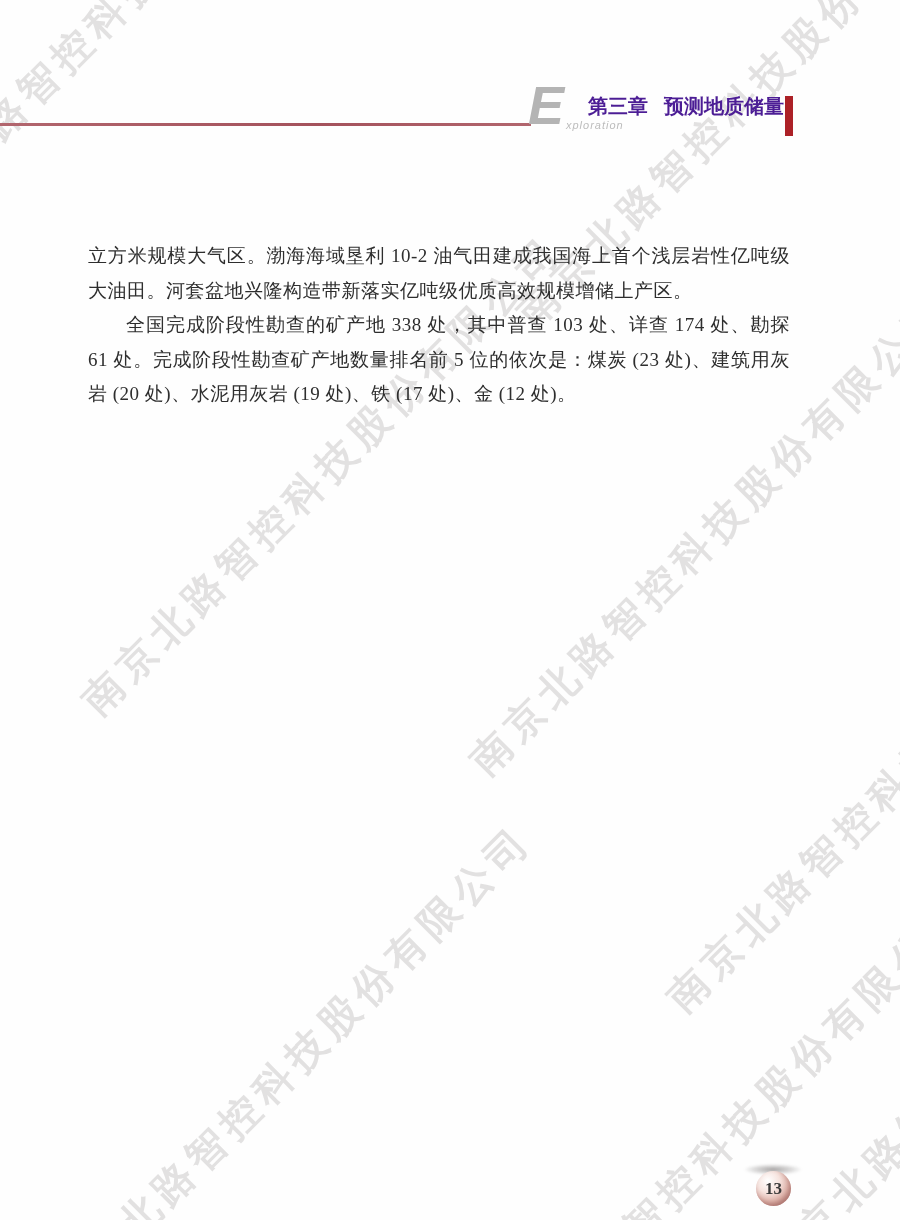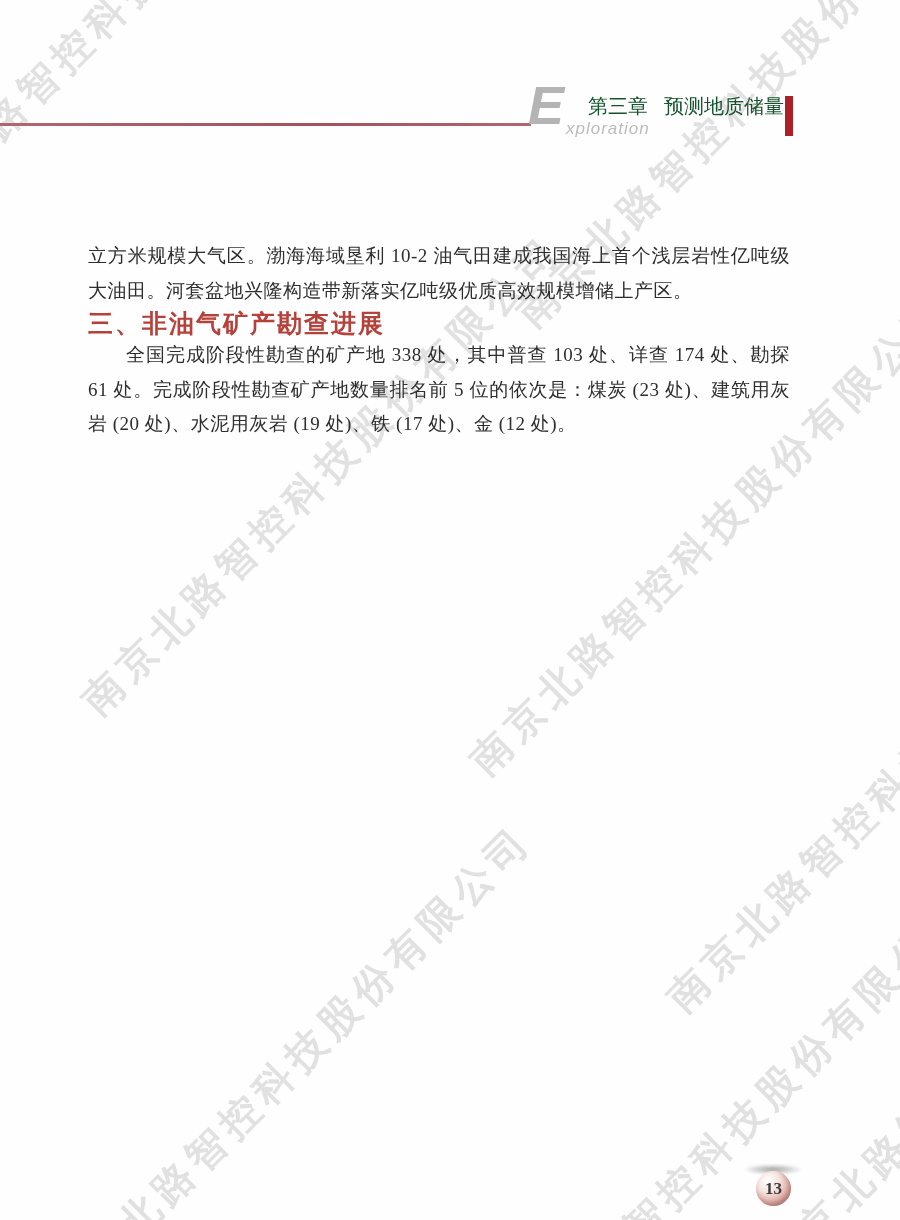--- a/index.html
+++ b/index.html
@@ -43,30 +43,30 @@
   .deco-letter{
     position:absolute;left:528px;top:78px;
     font-family:"Liberation Sans","DejaVu Sans",sans-serif;
     font-size:54px;line-height:54px;
     font-style:italic;font-weight:700;
     color:#b4b4b4;
   }
   .deco-word{
     position:absolute;left:566px;top:119px;
     font-family:"Liberation Sans","DejaVu Sans",sans-serif;
-    font-size:17px;font-style:italic;
+    font-size:11px;font-style:italic;
     letter-spacing:1px;
     color:#bcbcbc;
   }
   .chapter-line{
     position:absolute;left:588px;top:94px;
     width:196px;
     font-family:"Liberation Sans","DejaVu Sans",sans-serif;
-    font-size:20px;line-height:24px;font-weight:400;
-    color:#14532d;
+    font-size:20px;line-height:24px;font-weight:700;
+    color:#4c1d95;
     display:flex;justify-content:space-between;
     white-space:nowrap;
   }
   .chapter-label{margin-right:16px;}
   .red-bar{
     position:absolute;left:785px;top:96px;
     width:8px;height:40px;
     background:#ac2127;
   }
   
@@ -135,21 +135,20 @@
   <div class="deco-letter">E</div>
   <div class="deco-word">xploration</div>
   <div class="chapter-line">
     <span class="chapter-label">第三章</span>
     <span class="chapter-title">预测地质储量</span>
   </div>
   <div class="red-bar"></div>
 
   <div class="body-copy">
     <p>立方米规模大气区。渤海海域垦利 10-2 油气田建成我国海上首个浅层岩性亿吨级大油田。河套盆地兴隆构造带新落实亿吨级优质高效规模增储上产区。</p>
-    <p class="section-heading">三、非油气矿产勘查进展</p>
     <p class="indent">全国完成阶段性勘查的矿产地 338 处，其中普查 103 处、详查 174 处、勘探 61 处。完成阶段性勘查矿产地数量排名前 5 位的依次是：煤炭 (23 处)、建筑用灰岩 (20 处)、水泥用灰岩 (19 处)、铁 (17 处)、金 (12 处)。</p>
   </div>
 
   <div class="ball-shadow"></div>
   <div class="page-ball">
     <span>13</span>
   </div>
 
 </div>
 

